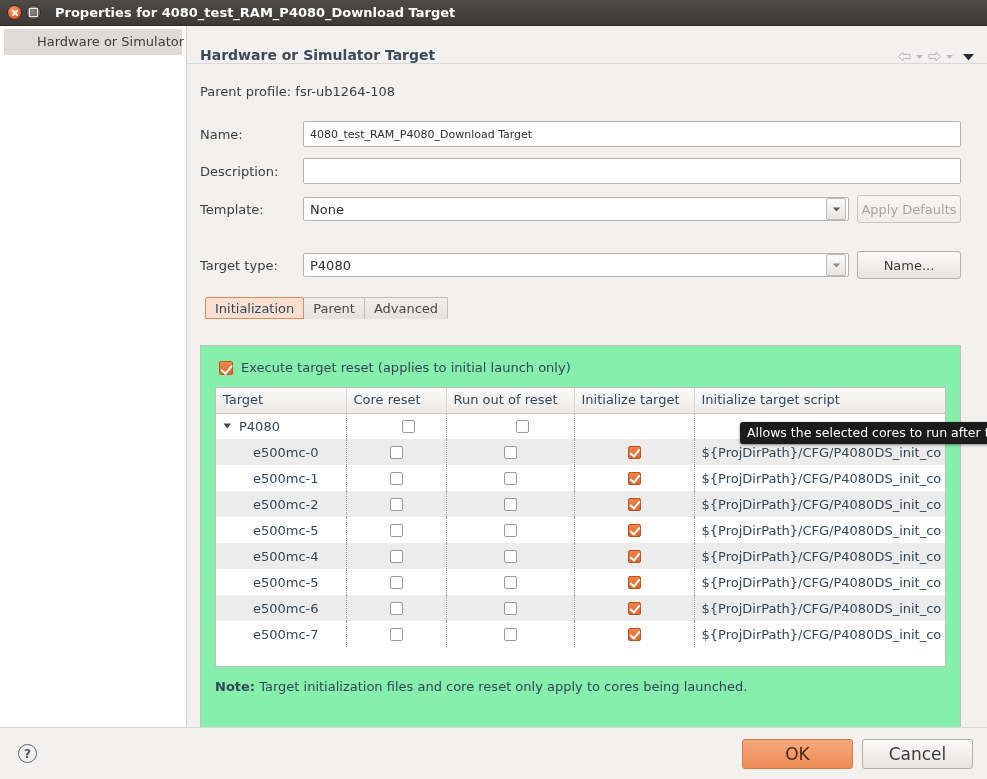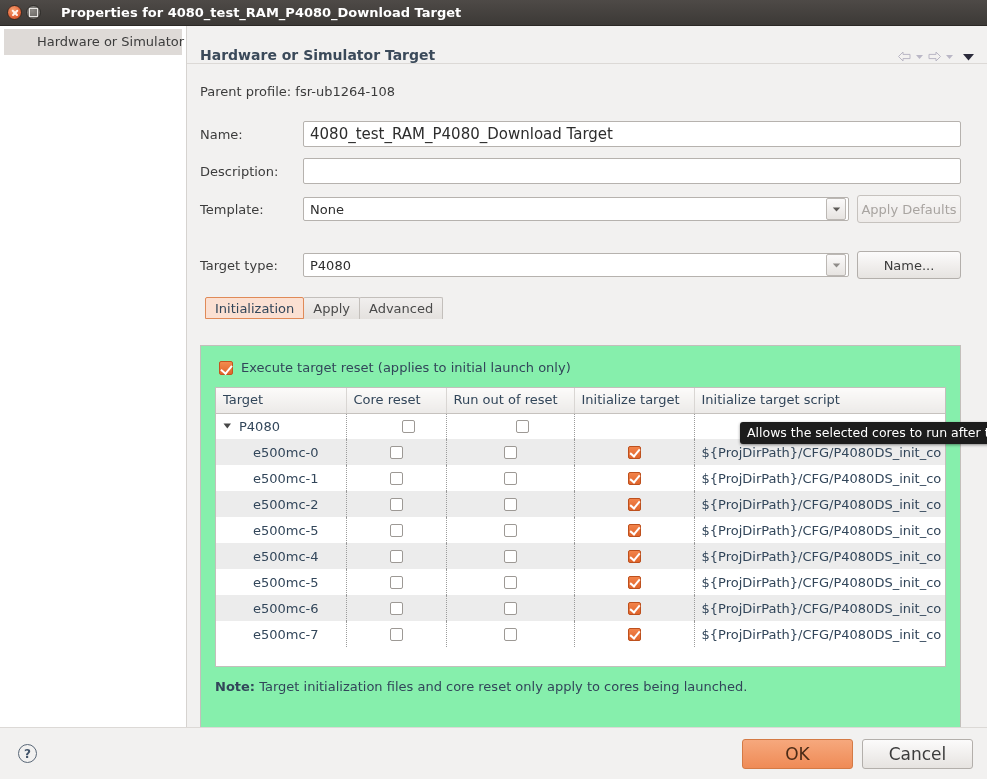--- a/index.html
+++ b/index.html
@@ -30,21 +30,21 @@
               border: 1px solid #2f2d2a; }
   .wbtn-close::before, .wbtn-close::after {
     content:""; position:absolute; width:8px; height:1.6px; background:#fff3ec; border-radius:1px;
   }
   .wbtn-close::before { transform: rotate(45deg); }
   .wbtn-close::after  { transform: rotate(-45deg); }
   .wbtn-max::before {
     content:""; position:absolute; width:7px; height:7px; border:1.5px solid #e8e6e3;
   }
   .title-text-left {
-    position: absolute; left: 61px; color: #ffffff; font-size: 13px; font-weight: bold;
+    position: absolute; left: 55px; color: #ffffff; font-size: 13px; font-weight: bold;
   }
 
   
   .dialog {
     position: absolute; top: 26px; left: 0; width: 987px; height: 753px;
     background: #f2f1f0;
     display: flex; flex-direction: column;
   }
   .dlg-main { flex: 1; display: flex; min-height: 0; }
 
@@ -77,21 +77,21 @@
 
   .parent-line { margin: 4px 0 22px 0; font-size: 13px; color: #3c3c3c; }
 
   
   .frow { display: flex; align-items: center; margin-bottom: 11px; }
   .flabel { width: 103px; font-size: 13px; color: #3c3c3c; flex: none; }
   .ftext {
     flex: 1; height: 26px; background: #ffffff;
     border: 1px solid #b6b2ae; border-radius: 2px;
     display: flex; align-items: center; padding: 0 6px;
-    font-size: 15px; color: #2d2d2d;
+    font-size: 11px; color: #2d2d2d;
   }
   .combo {
     flex: 1; height: 24px; background: #ffffff;
     border: 1px solid #b6b2ae; border-radius: 2px;
     display: flex; align-items: center; padding: 0 0 0 6px;
     font-size: 13px; color: #2d2d2d; position: relative;
   }
   .combo .cval { flex: 1; }
   .combo .arrowbox {
     width: 20px; height: 22px; margin: 1px 2px 1px 0;
@@ -332,21 +332,21 @@
             </span>
           </div>
           <div class="btn">Name...</div>
         </div>
 
         <div class="tabstrip">
           <div class="tab active">
             <span>Initialization</span>
           </div>
           <div class="tab">
-            <span>Apply</span>
+            <span>Parent</span>
           </div>
           <div class="tab">
             <span>Advanced</span>
           </div>
         </div>
 
         <div class="tabpanel">
 
           <div class="cbrow">
             <span class="cb checked"></span>

